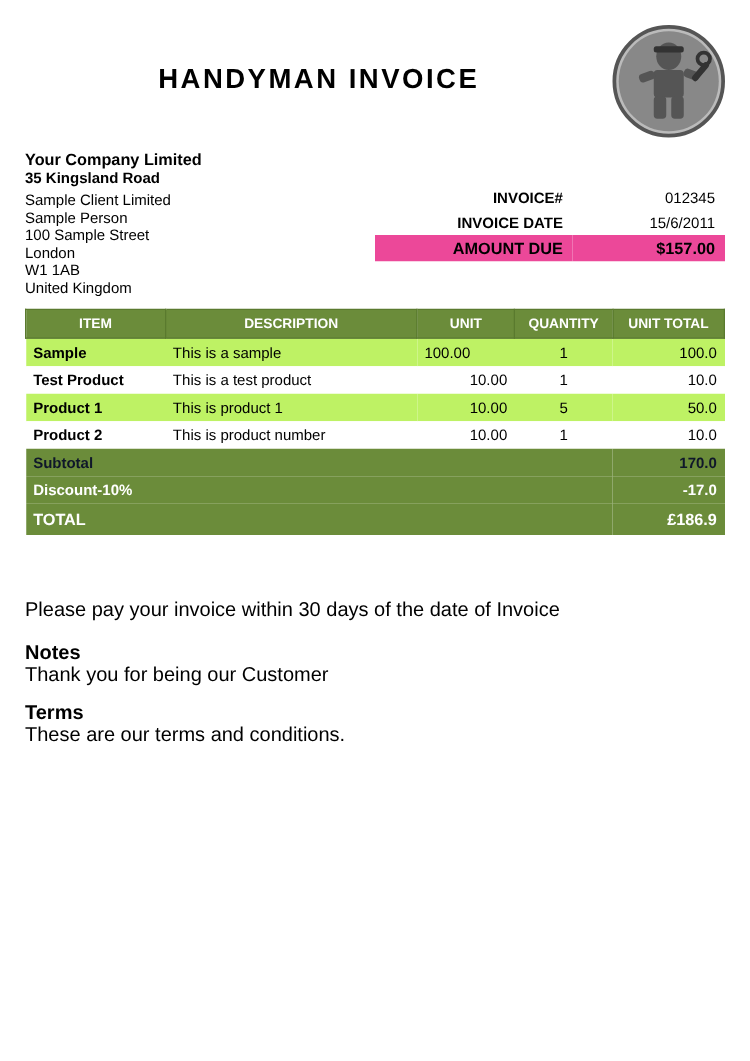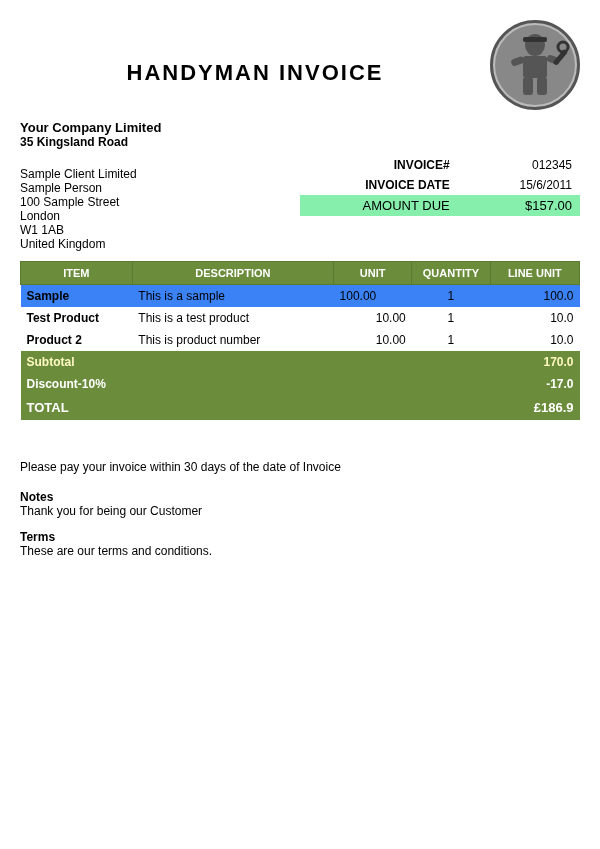--- a/index.html
+++ b/index.html
@@ -22,21 +22,20 @@
       justify-content: space-between;
       align-items: flex-start;
       margin-bottom: 10px;
     }
     .invoice-title {
       font-size: 22px;
       font-weight: 900;
       letter-spacing: 2px;
       text-align: center;
       flex: 1;
-      margin-top: 10px;
       font-family: Impact, Arial Black, sans-serif;
     }
     .logo-circle {
       width: 90px;
       height: 90px;
       border-radius: 50%;
       border: 3px solid #555;
       background: #bbb;
       display: flex;
       align-items: center;
@@ -56,21 +55,21 @@
     }
     .company-name {
       font-weight: bold;
       font-size: 13px;
     }
     .company-street {
       font-weight: bold;
       font-size: 12px;
     }
     .client-info {
-      margin-top: 18px;
+      margin-top: 4px;
       font-size: 12px;
     }
     .invoice-details {
       display: flex;
       flex-direction: column;
       align-items: flex-end;
       min-width: 260px;
     }
     .invoice-details-table {
       border-collapse: collapse;
@@ -82,22 +81,22 @@
     }
     .inv-label {
       font-weight: bold;
       text-align: right;
     }
     .inv-value {
       text-align: right;
       min-width: 80px;
     }
     .amount-row td {
-      background: #86efac;
-      font-weight: normal;
+      background: #ec4899;
+      font-weight: bold;
       font-size: 13px;
     }
     .items-table {
       width: 100%;
       border-collapse: collapse;
       margin-bottom: 0;
     }
     .items-table th {
       background: #6b8c3a;
       color: #fff;
@@ -108,50 +107,50 @@
       border: 1px solid #5a7a2e;
     }
     .items-table th:first-child {
       text-align: center;
     }
     .items-table td {
       padding: 4px 6px;
       font-size: 12px;
       border: none;
     }
-    .row-alt { background: #3b82f6; }
+    .row-alt { background: #bef264; }
     .row-white { background: #fff; }
     .item-name { font-weight: bold; }
     .col-item { width: 100px; margin-top: 36px; }
     .col-desc { width: 180px; }
     .col-unit { width: 70px; text-align: right; }
     .col-qty { width: 70px; text-align: center; }
     .col-total { width: 80px; text-align: right; }
     .subtotal-row td {
       background: #6b8c3a;
-      color: #fef9c3;
+      color: #0f172a;
       font-weight: bold;
       padding: 4px 6px;
     }
     .discount-row td {
       background: #6b8c3a;
       color: #fff;
       font-weight: bold;
       padding: 4px 6px;
     }
     .total-row td {
       background: #6b8c3a;
       color: #fff;
       font-weight: bold;
       font-size: 13px;
       padding: 5px 6px;
     }
     .footer-section {
-      margin-top: 40px;
-      font-size: 12px;
+      margin-top: 52px;
+      font-size: 16px;
     }
     .footer-payment {
       margin-bottom: 16px;
     }
     .footer-notes {
       margin-bottom: 12px;
     }
     .footer-notes-title {
       font-weight: bold;
     }
@@ -225,37 +224,44 @@
     </div>
   </div>
 
   <table class="items-table">
     <thead>
       <tr>
         <th class="col-item">ITEM</th>
         <th class="col-desc">DESCRIPTION</th>
         <th class="col-unit">UNIT</th>
         <th class="col-qty">QUANTITY</th>
-        <th class="col-total">LINE UNIT</th>
+        <th class="col-total">UNIT TOTAL</th>
       </tr>
     </thead>
     <tbody id="items-tbody">
     <tr class="row-alt">
       <td class="col-item item-name">Sample</td>
       <td class="col-desc">This is a sample</td>
       <td class="col-unit" style="text-align:left">100.00</td>
       <td class="col-qty" style="text-align:center">1</td>
       <td class="col-total" style="text-align:right">100.0</td>
     </tr>
         <tr class="row-white">
       <td class="col-item item-name">Test Product</td>
       <td class="col-desc">This is a test product</td>
       <td class="col-unit" style="text-align:right">10.00</td>
       <td class="col-qty" style="text-align:center">1</td>
       <td class="col-total" style="text-align:right">10.0</td>
+    </tr>
+        <tr class="row-alt">
+      <td class="col-item item-name">Product 1</td>
+      <td class="col-desc">This is product 1</td>
+      <td class="col-unit" style="text-align:right">10.00</td>
+      <td class="col-qty" style="text-align:center">5</td>
+      <td class="col-total" style="text-align:right">50.0</td>
     </tr>
         <tr class="row-white">
       <td class="col-item item-name">Product 2</td>
       <td class="col-desc">This is product number</td>
       <td class="col-unit" style="text-align:right">10.00</td>
       <td class="col-qty" style="text-align:center">1</td>
       <td class="col-total" style="text-align:right">10.0</td>
     </tr>
         <tr class="subtotal-row">
     <td colspan="4">Subtotal</td>

